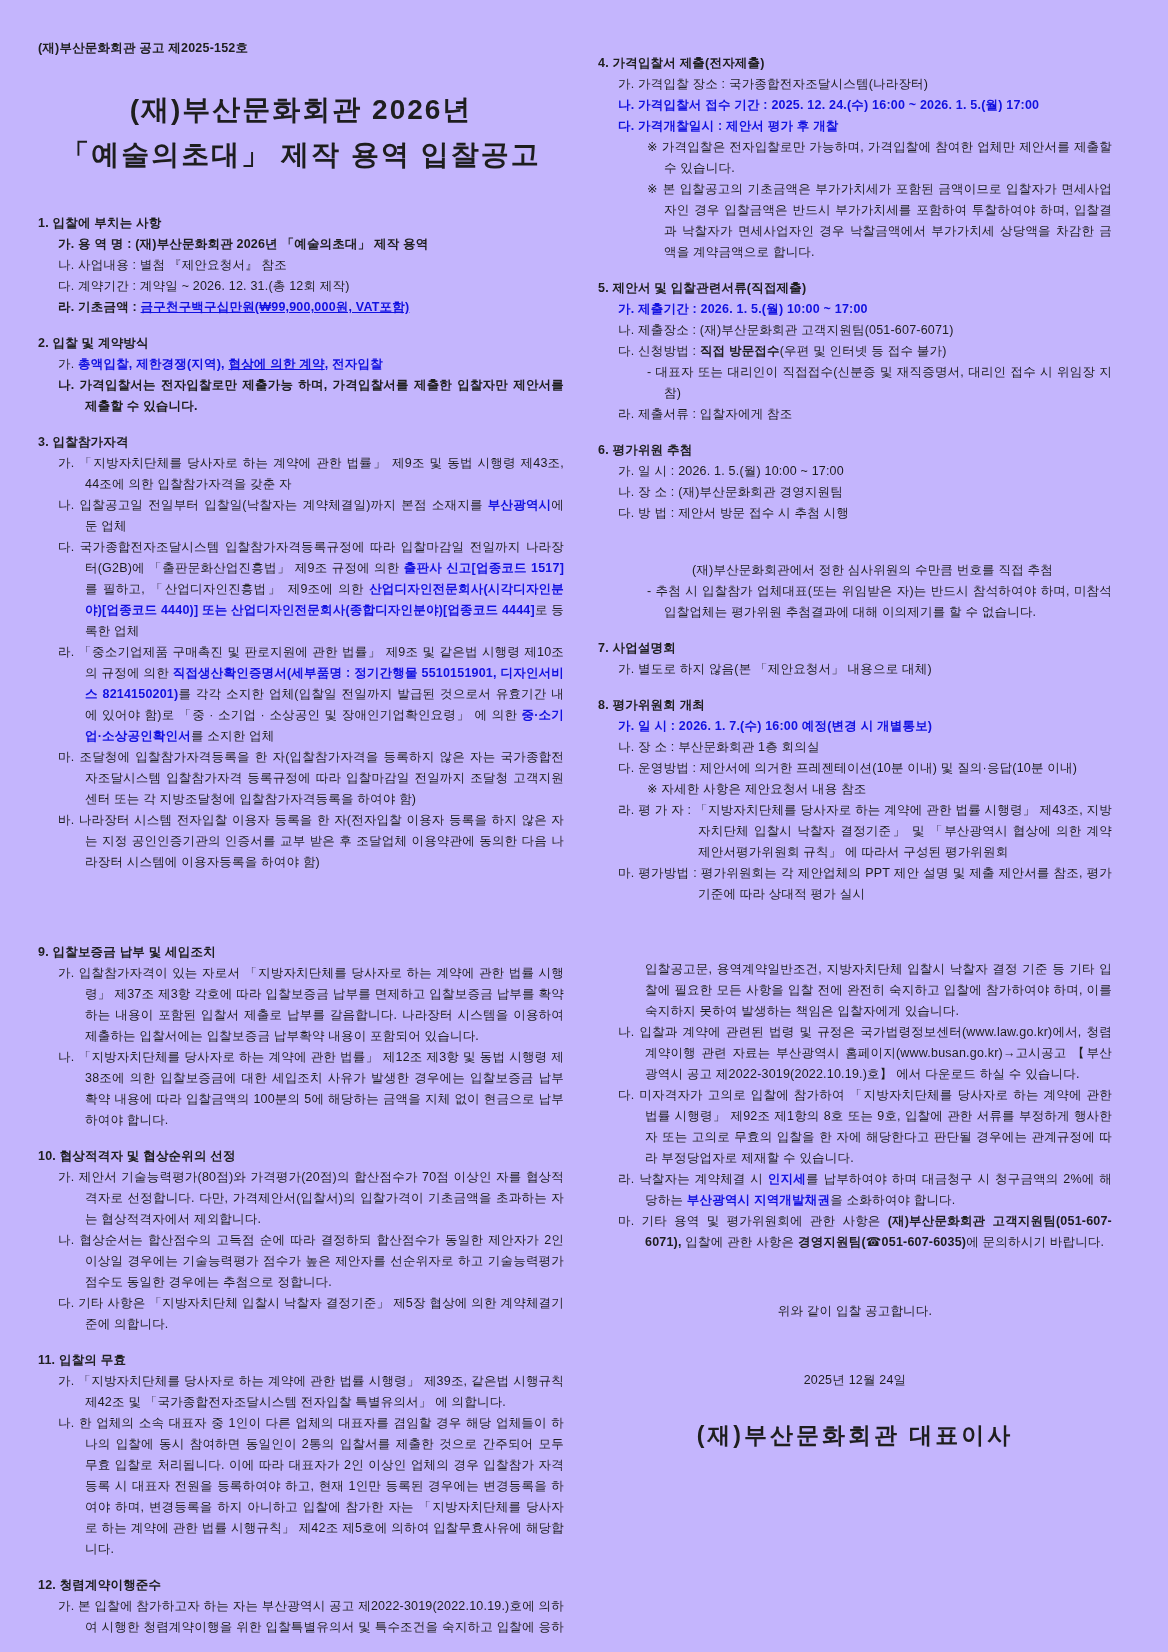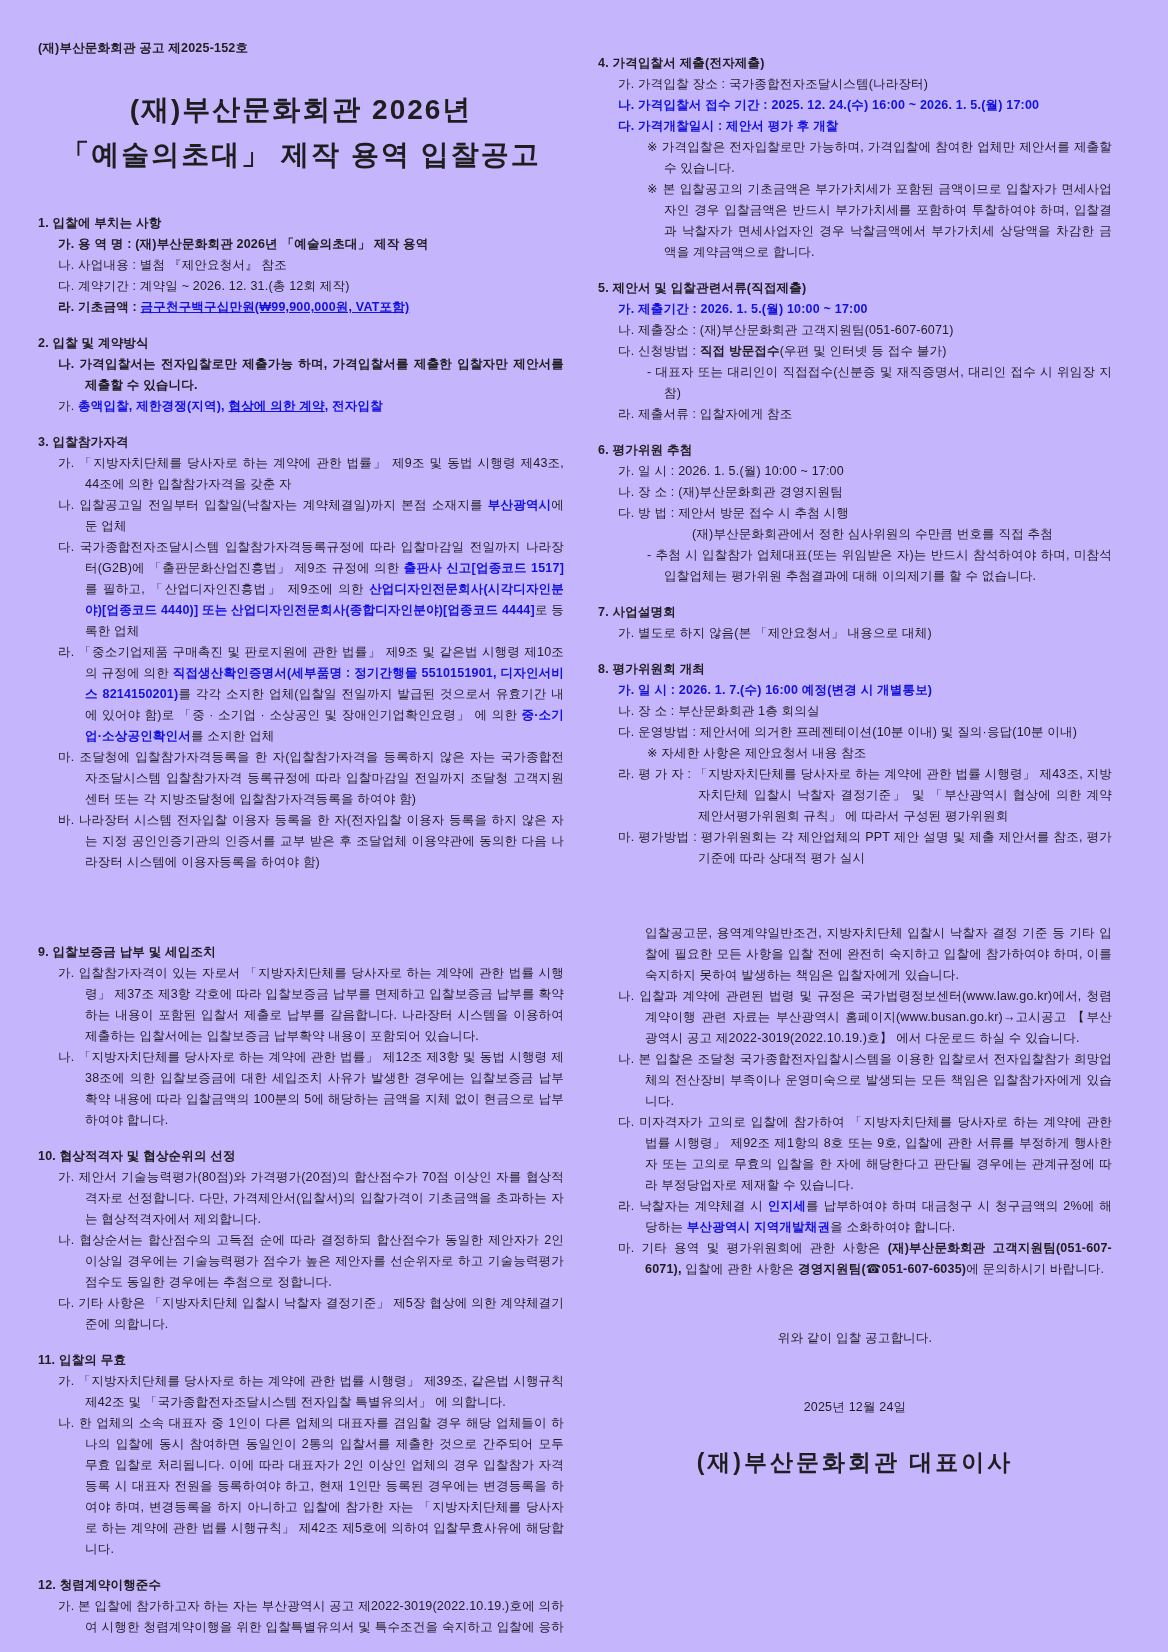--- a/index.html
+++ b/index.html
@@ -11,21 +11,21 @@
   .col-right{left:598px;width:514px;}
   .docnum{font-weight:bold;margin-bottom:28px;}
   .title{text-align:center;font-weight:bold;font-size:28px;line-height:45px;
          letter-spacing:2px;margin:28px 0 36px 0;}
   .sections{display:block;}
   .h{font-weight:bold;margin-top:15px;}
   .i1{padding-left:47px;text-indent:-27px;}
   .i1d{padding-left:100px;text-indent:-80px;}
   .i2{padding-left:66px;text-indent:-17px;}
   .c1{padding-left:47px;}
-  .c2{padding-left:94px;}
+  .c2{padding-left:94px;margin-top:36px;}
   .gap{height:54px;}
   .rb{font-weight:bold;}
   .ra{font-weight:bold;color:var(--accent,#1111e0);}
   .ru{text-decoration:underline;}
   .center{text-align:center;margin-top:48px;padding-left:0;}
   .date{text-align:center;margin-top:48px;}
   .sign{text-align:center;margin-top:34px;font-size:23px;font-weight:bold;letter-spacing:3px;}
 </style>
 </head>
 <body>
@@ -37,22 +37,22 @@
       <div>(재)부산문화회관 2026년</div>
       <div>「예술의초대」 제작 용역 입찰공고</div>
     </div>
     <div class="sections">
         <div class="h"><span>1. 입찰에 부치는 사항</span></div>
         <div class="i1"><span class="rb">가. 용 역 명 : (재)부산문화회관 2026년 「예술의초대」 제작 용역</span></div>
         <div class="i1"><span>나. 사업내용 : 별첨 『제안요청서』 참조</span></div>
         <div class="i1"><span>다. 계약기간 : 계약일 ~ 2026. 12. 31.(총 12회 제작)</span></div>
         <div class="i1"><span class="rb">라. 기초금액 : </span><span class="ra ru">금구천구백구십만원(₩99,900,000원, VAT포함)</span></div>
         <div class="h"><span>2. 입찰 및 계약방식</span></div>
+        <div class="i1"><span>가. </span><span class="ra">총액입찰, 제한경쟁(지역), </span><span class="ra ru">협상에 의한 계약</span><span class="ra">, 전자입찰</span></div>
         <div class="i1"><span class="rb">나. 가격입찰서는 전자입찰로만 제출가능 하며, 가격입찰서를 제출한 입찰자만 제안서를 제출할 수 있습니다.</span></div>
-        <div class="i1"><span>가. </span><span class="ra">총액입찰, 제한경쟁(지역), </span><span class="ra ru">협상에 의한 계약</span><span class="ra">, 전자입찰</span></div>
         <div class="h"><span>3. 입찰참가자격</span></div>
         <div class="i1"><span>가. 「지방자치단체를 당사자로 하는 계약에 관한 법률」 제9조 및 동법 시행령 제43조, 44조에 의한 입찰참가자격을 갖춘 자</span></div>
         <div class="i1"><span>나. 입찰공고일 전일부터 입찰일(낙찰자는 계약체결일)까지 본점 소재지를 </span><span class="ra">부산광역시</span><span>에 둔 업체</span></div>
         <div class="i1"><span>다. 국가종합전자조달시스템 입찰참가자격등록규정에 따라 입찰마감일 전일까지 나라장터(G2B)에 「출판문화산업진흥법」 제9조 규정에 의한 </span><span class="ra">출판사 신고[업종코드 1517]</span><span>를 필하고, 「산업디자인진흥법」 제9조에 의한 </span><span class="ra">산업디자인전문회사(시각디자인분야)[업종코드 4440)] 또는 산업디자인전문회사(종합디자인분야)[업종코드 4444]</span><span>로 등록한 업체</span></div>
         <div class="i1"><span>라. 「중소기업제품 구매촉진 및 판로지원에 관한 법률」 제9조 및 같은법 시행령 제10조의 규정에 의한 </span><span class="ra">직접생산확인증명서(세부품명 : 정기간행물 5510151901, 디자인서비스 8214150201)</span><span>를 각각 소지한 업체(입찰일 전일까지 발급된 것으로서 유효기간 내에 있어야 함)로 「중 · 소기업 · 소상공인 및 장애인기업확인요령」 에 의한 </span><span class="ra">중·소기업·소상공인확인서</span><span>를 소지한 업체</span></div>
         <div class="i1"><span>마. 조달청에 입찰참가자격등록을 한 자(입찰참가자격을 등록하지 않은 자는 국가종합전자조달시스템 입찰참가자격 등록규정에 따라 입찰마감일 전일까지 조달청 고객지원센터 또는 각 지방조달청에 입찰참가자격등록을 하여야 함)</span></div>
         <div class="i1"><span>바. 나라장터 시스템 전자입찰 이용자 등록을 한 자(전자입찰 이용자 등록을 하지 않은 자는 지정 공인인증기관의 인증서를 교부 받은 후 조달업체 이용약관에 동의한 다음 나라장터 시스템에 이용자등록을 하여야 함)</span></div>
         <div class="gap"><span></span></div>
         <div class="h"><span>9. 입찰보증금 납부 및 세입조치</span></div>
         <div class="i1"><span>가. 입찰참가자격이 있는 자로서 「지방자치단체를 당사자로 하는 계약에 관한 법률 시행령」 제37조 제3항 각호에 따라 입찰보증금 납부를 면제하고 입찰보증금 납부를 확약하는 내용이 포함된 입찰서 제출로 납부를 갈음합니다. 나라장터 시스템을 이용하여 제출하는 입찰서에는 입찰보증금 납부확약 내용이 포함되어 있습니다.</span></div>
@@ -93,21 +93,20 @@
         <div class="h"><span>8. 평가위원회 개최</span></div>
         <div class="i1"><span class="ra">가. 일      시 : 2026. 1. 7.(수) 16:00 예정(변경 시 개별통보)</span></div>
         <div class="i1"><span>나. 장      소 : 부산문화회관 1층 회의실</span></div>
         <div class="i1"><span>다. 운영방법 : 제안서에 의거한 프레젠테이션(10분 이내) 및 질의·응답(10분 이내)</span></div>
         <div class="i2"><span>※ 자세한 사항은 제안요청서 내용 참조</span></div>
         <div class="i1d"><span>라. 평 가 자 : 「지방자치단체를 당사자로 하는 계약에 관한 법률 시행령」 제43조, 지방자치단체 입찰시 낙찰자 결정기준」 및 「부산광역시 협상에 의한 계약 제안서평가위원회 규칙」 에 따라서 구성된 평가위원회</span></div>
         <div class="i1d"><span>마. 평가방법 : 평가위원회는 각 제안업체의 PPT 제안 설명 및 제출 제안서를 참조, 평가기준에 따라 상대적 평가 실시</span></div>
         <div class="gap"><span></span></div>
         <div class="c1"><span>입찰공고문, 용역계약일반조건, 지방자치단체 입찰시 낙찰자 결정 기준 등 기타 입찰에 필요한 모든 사항을 입찰 전에 완전히 숙지하고 입찰에 참가하여야 하며, 이를 숙지하지 못하여 발생하는 책임은 입찰자에게 있습니다.</span></div>
         <div class="i1"><span>나. 입찰과 계약에 관련된 법령 및 규정은 국가법령정보센터(www.law.go.kr)에서, 청렴계약이행 관련 자료는 부산광역시 홈페이지(www.busan.go.kr)→고시공고 【부산광역시 공고 제2022-3019(2022.10.19.)호】 에서 다운로드 하실 수 있습니다.</span></div>
-        <div class="i1"><span>나. 본 입찰은 조달청 국가종합전자입찰시스템을 이용한 입찰로서 전자입찰참가 희망업체의 전산장비 부족이나 운영미숙으로 발생되는 모든 책임은 입찰참가자에게 있습니다.</span></div>
         <div class="i1"><span>다. 미자격자가 고의로 입찰에 참가하여 「지방자치단체를 당사자로 하는 계약에 관한 법률 시행령」  제92조 제1항의 8호 또는 9호, 입찰에 관한 서류를 부정하게 행사한 자 또는 고의로 무효의 입찰을 한 자에 해당한다고 판단될 경우에는 관계규정에 따라 부정당업자로 제재할 수 있습니다.</span></div>
         <div class="i1"><span>라. 낙찰자는 계약체결 시 </span><span class="ra">인지세</span><span>를 납부하여야 하며 대금청구 시 청구금액의 2%에 해당하는 </span><span class="ra">부산광역시 지역개발채권</span><span>을 소화하여야 합니다.</span></div>
         <div class="i1"><span>마. 기타 용역 및 평가위원회에 관한 사항은 </span><span class="rb">(재)부산문화회관 고객지원팀(051-607-6071),</span><span> 입찰에 관한 사항은 </span><span class="rb">경영지원팀(☎051-607-6035)</span><span>에 문의하시기 바랍니다.</span></div>
       </div>
     <div class="center">위와 같이 입찰 공고합니다.</div>
     <div class="date">2025년   12월   24일</div>
     <div class="sign">(재)부산문화회관 대표이사</div>
   </div>
 </div>
 

